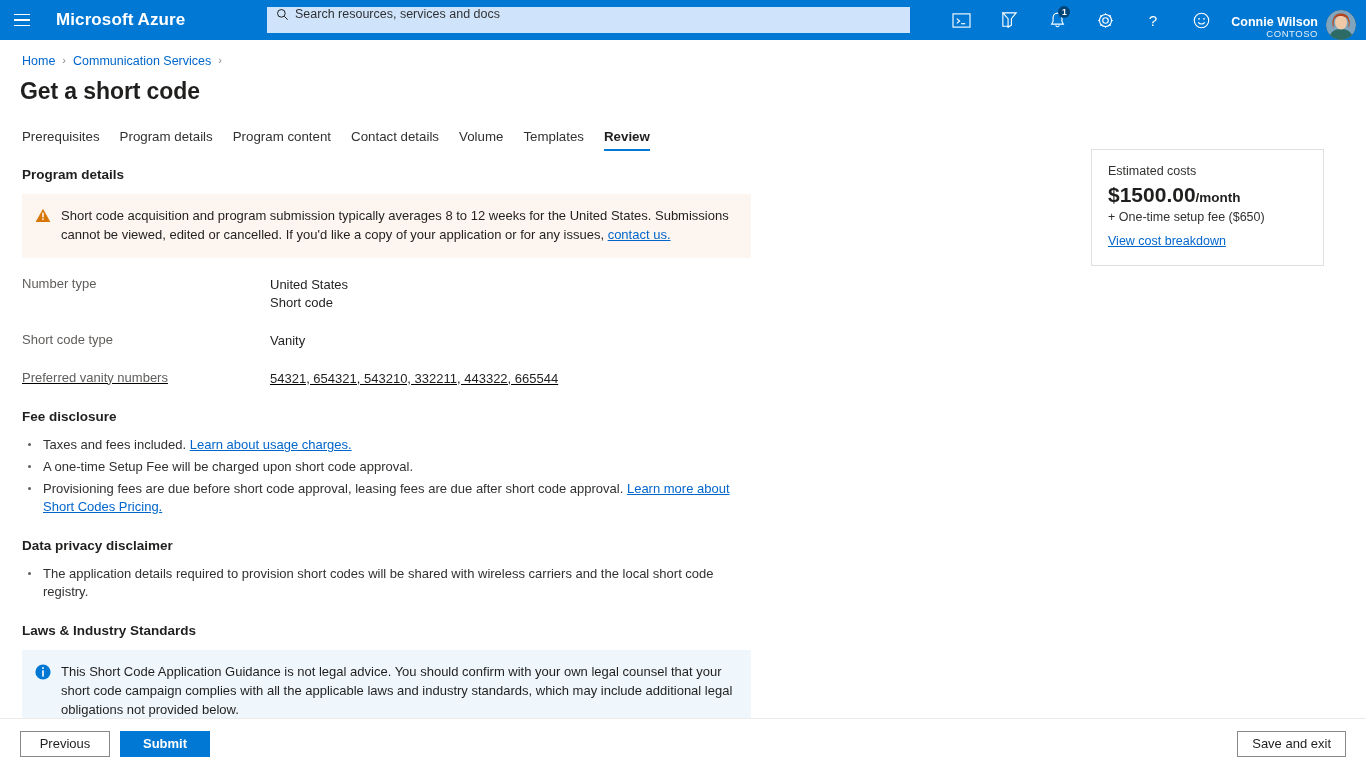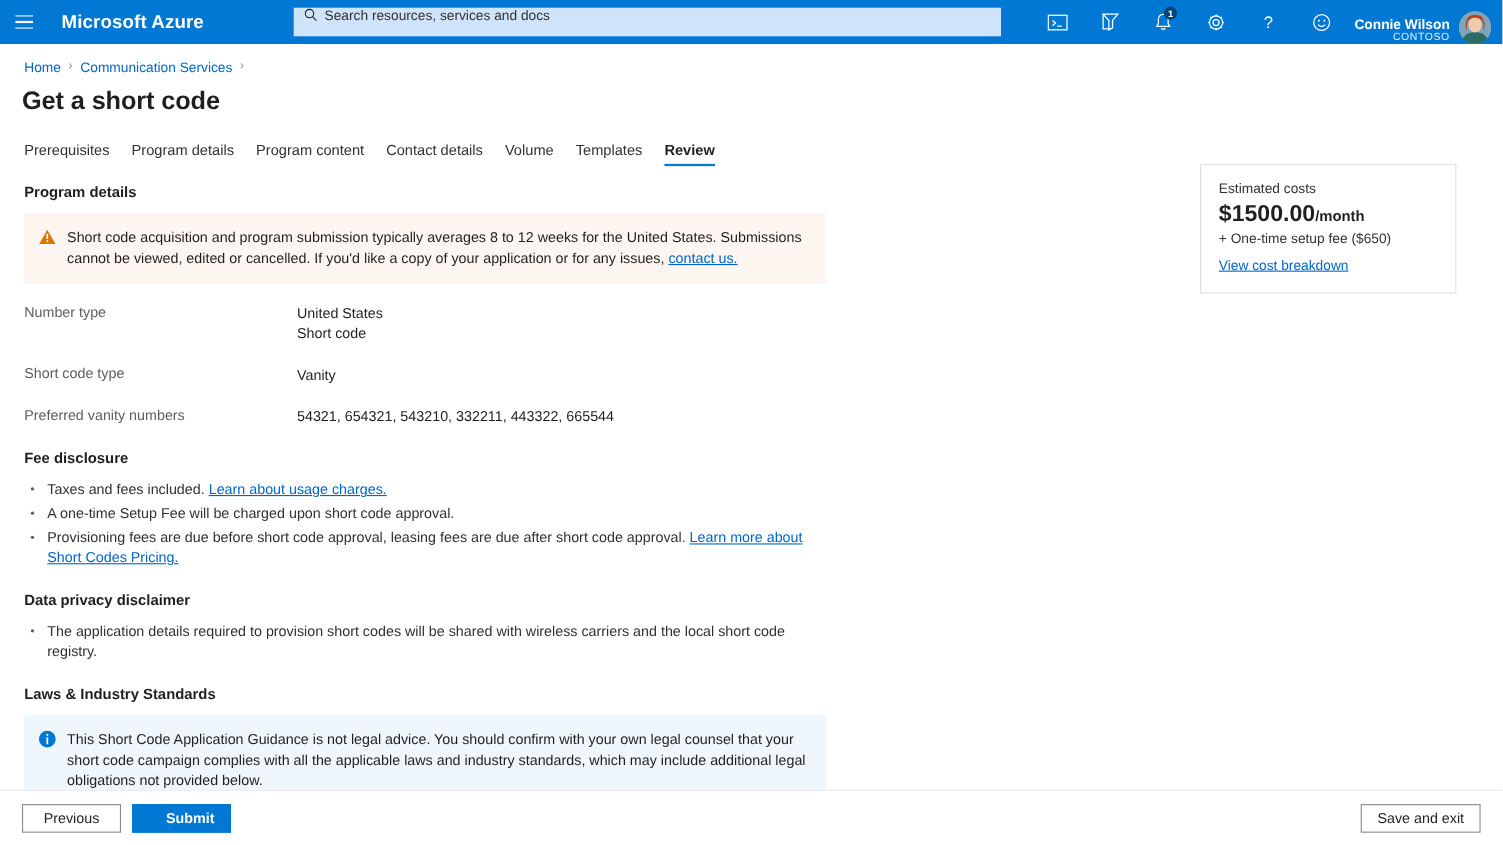--- a/index.html
+++ b/index.html
@@ -168,21 +168,21 @@
   .banner.info { background: #eff6fc; }
   .banner .bicon { flex: none; margin-top: 1px; }
   .banner a { color: #0066cc; text-decoration: underline; }
 
   .kvtable { margin-top: 18px; }
   .kvrow {
     display: flex;
     margin-bottom: 20px;
     font-size: 13px;
   }
-  .kvrow:last-child { margin-bottom: 0; }
+  .kvrow:last-child { margin-bottom: 0; text-decoration: underline; }
   .kvkey { width: 248px; color: #605e5c; flex: none; }
   .kvval { color: #201f1e; line-height: 1.38; }
 
   ul.bullets {
     list-style: none;
     margin: 0 0 0 2px;
     max-width: 710px;
   }
   ul.bullets li {
     font-size: 13px;
@@ -245,21 +245,20 @@
     color: #201f1e;
     cursor: pointer;
     padding: 0 14px;
   }
   .btn.primary {
     background: #0078d4;
     border-color: #0078d4;
     color: #fff;
     font-weight: 600;
     margin-left: 10px;
-    text-align: right;
   }
   .spacer { flex: 1; }
 </style>
 </head>
 <body>
 
 <div class="topbar">
   <div class="hamburger">
     <span></span>
       <span></span>

